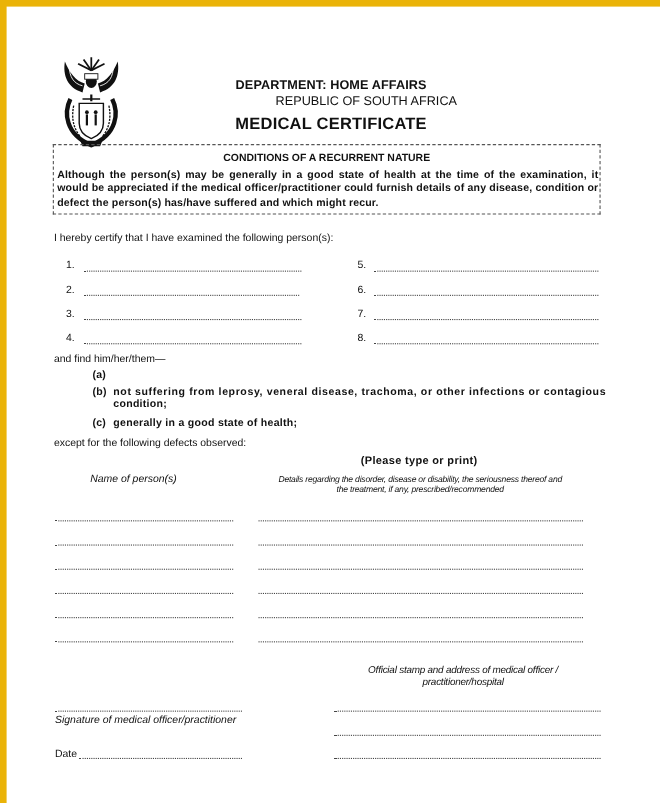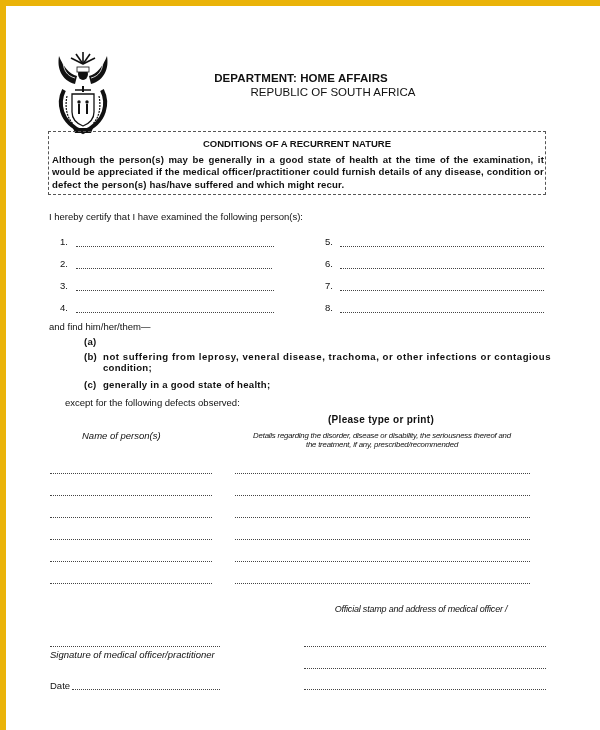--- a/index.html
+++ b/index.html
@@ -64,20 +64,21 @@
 
       <path d="M18 78 L38 78 L36 83 L20 83 Z" fill="#111"></path>
 
       <path d="M12 46 C10 56, 11 66, 18 74" stroke="#111" stroke-width="1.2" fill="none" stroke-dasharray="2 1"></path>
       <path d="M44 46 C46 56, 45 66, 38 74" stroke="#111" stroke-width="1.2" fill="none" stroke-dasharray="2 1"></path>
     </svg>
   </div>
 
   <div class="abs dept">DEPARTMENT: HOME AFFAIRS</div>
   <div class="abs rep">REPUBLIC OF SOUTH AFRICA</div>
+  <div class="abs title">MEDICAL CERTIFICATE</div>
 
   <div class="cond-box">
     <div class="cond-title">CONDITIONS OF A RECURRENT NATURE</div>
     <div class="cond-text">Although the person(s) may be generally in a good state of health at the time of the examination, it would be appreciated if the medical officer/practitioner could furnish details of any disease, condition or defect the person(s) has/have suffered and which might recur.</div>
   </div>
 
   <div class="abs t9" style="left:43px; top:205px;">I hereby certify that I have examined the following person(s):</div>
 
   <div class="abs num" style="left:54px; top:230px;">1.</div>
   <div class="dots" style="left:70px; top:240px; width:198px;"></div>
@@ -99,41 +100,42 @@
 
   <div class="abs t9" style="left:43px; top:315px;">and find him/her/them—</div>
 
   <div class="abs bold9" style="left:78px; top:330px;">(a)</div>
   <div class="abs bold9" style="left:78px; top:345px;">(b)</div>
   <div class="abs bold9" style="left:97px; top:345px; letter-spacing:0.55px;">not suffering from leprosy, veneral disease, trachoma, or other infections or contagious</div>
   <div class="abs bold9" style="left:97px; top:356px;">condition;</div>
   <div class="abs bold9" style="left:78px; top:373px;">(c)</div>
   <div class="abs bold9" style="left:97px; top:373px;">generally in a good state of health;</div>
 
-  <div class="abs t9" style="left:43px; top:391px;margin-left:16px;">except for the following defects observed:</div>
+  <div class="abs t9" style="left:43px; top:391px;">except for the following defects observed:</div>
 
   <div class="abs" style="left:300px; width:150px; text-align:center; top:408px; font-size:10px; font-weight:bold; letter-spacing:0.3px;">(Please type or print)</div>
   <div class="abs ital" style="left:76px; top:424px; font-size:9.5px;">Name of person(s)</div>
   <div class="abs ital" style="left:212px; width:328px; text-align:center; top:425px; font-size:7.8px; letter-spacing:-0.2px;">Details regarding the disorder, disease or disability, the seriousness thereof and</div>
   <div class="abs ital" style="left:212px; width:328px; text-align:center; top:434px; font-size:7.8px; letter-spacing:-0.2px;">the treatment, if any, prescribed/recommended</div>
 
   <div class="dots" style="left:44px; top:467px; width:162px;"></div>
   <div class="dots" style="left:229px; top:467px; width:295px;"></div>
   <div class="dots" style="left:44px; top:489px; width:162px;"></div>
   <div class="dots" style="left:229px; top:489px; width:295px;"></div>
   <div class="dots" style="left:44px; top:511px; width:162px;"></div>
   <div class="dots" style="left:229px; top:511px; width:295px;"></div>
   <div class="dots" style="left:44px; top:533px; width:162px;"></div>
   <div class="dots" style="left:229px; top:533px; width:295px;"></div>
   <div class="dots" style="left:44px; top:555px; width:162px;"></div>
   <div class="dots" style="left:229px; top:555px; width:295px;"></div>
   <div class="dots" style="left:44px; top:577px; width:162px;"></div>
   <div class="dots" style="left:229px; top:577px; width:295px;"></div>
 
   <div class="abs ital" style="left:295px; width:240px; text-align:center; top:598px; font-size:9px; letter-spacing:-0.2px;">Official stamp and address of medical officer /</div>
+  <div class="abs ital" style="left:295px; width:240px; text-align:center; top:609px; font-size:9px; letter-spacing:-0.2px;">practitioner/hospital</div>
 
   <div class="dots" style="left:44px; top:640px; width:170px;"></div>
   <div class="abs ital" style="left:44px; top:643px; font-size:9.5px;">Signature of medical officer/practitioner</div>
 
   <div class="abs t9" style="left:44px; top:674px;">Date</div>
   <div class="dots" style="left:66px; top:683px; width:148px;"></div>
 
   <div class="dots" style="left:298px; top:640px; width:242px;"></div>
   <div class="dots" style="left:298px; top:662px; width:242px;"></div>
   <div class="dots" style="left:298px; top:683px; width:242px;"></div>

